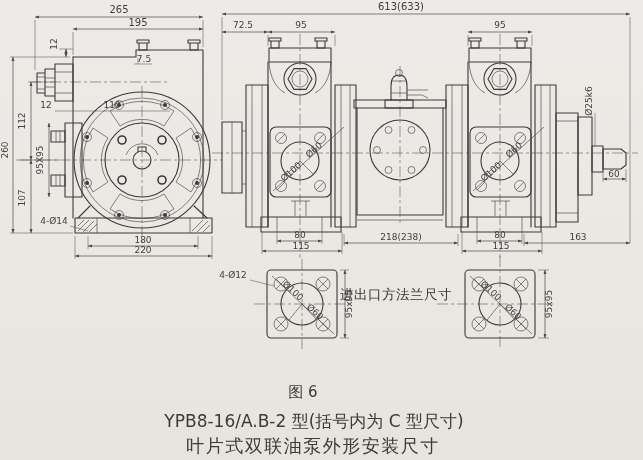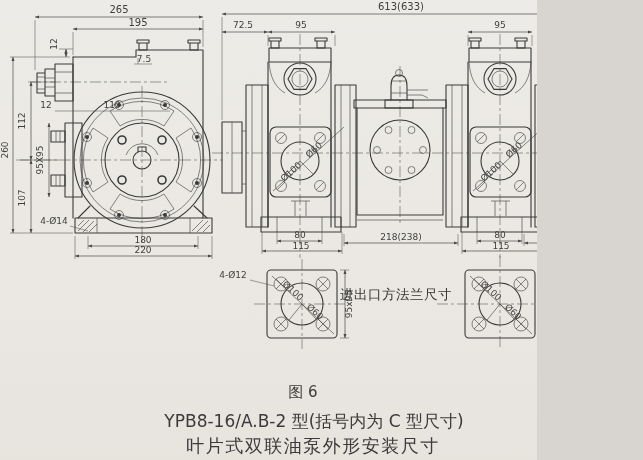--- a/index.html
+++ b/index.html
@@ -1,16 +1,16 @@
 <!DOCTYPE html>
 <html><head>
 <meta charset="utf-8">
 <style>
   html,body{margin:0;padding:0;background:#d8d5d0;}
-  #figure{position:relative;width:537px;height:460px;overflow:hidden;
+  #figure{position:relative;width:643px;height:460px;overflow:hidden;
     background:linear-gradient(180deg,#edebe7 0%,#eae7e2 70%,#e7e3dd 100%);
     font-family:"DejaVu Sans","Liberation Sans",sans-serif;}
   svg{position:absolute;left:0;top:0;}
   .ol{stroke:#3a3a3a;stroke-width:1.1;fill:none;stroke-linecap:round;stroke-linejoin:round;}
   .th{stroke:#454545;stroke-width:.65;fill:none;}
   .cl{stroke:#5b5b5b;stroke-width:.6;fill:none;stroke-dasharray:11 3 3 3;}
   .dl{stroke:#4a4a4a;stroke-width:.7;fill:none;}
   .xl{stroke:#555;stroke-width:.55;fill:none;}
   .bd{fill:#3a3a3a;stroke:none;}
   .ring{stroke:#3a3a3a;stroke-width:1.6;fill:none;}

